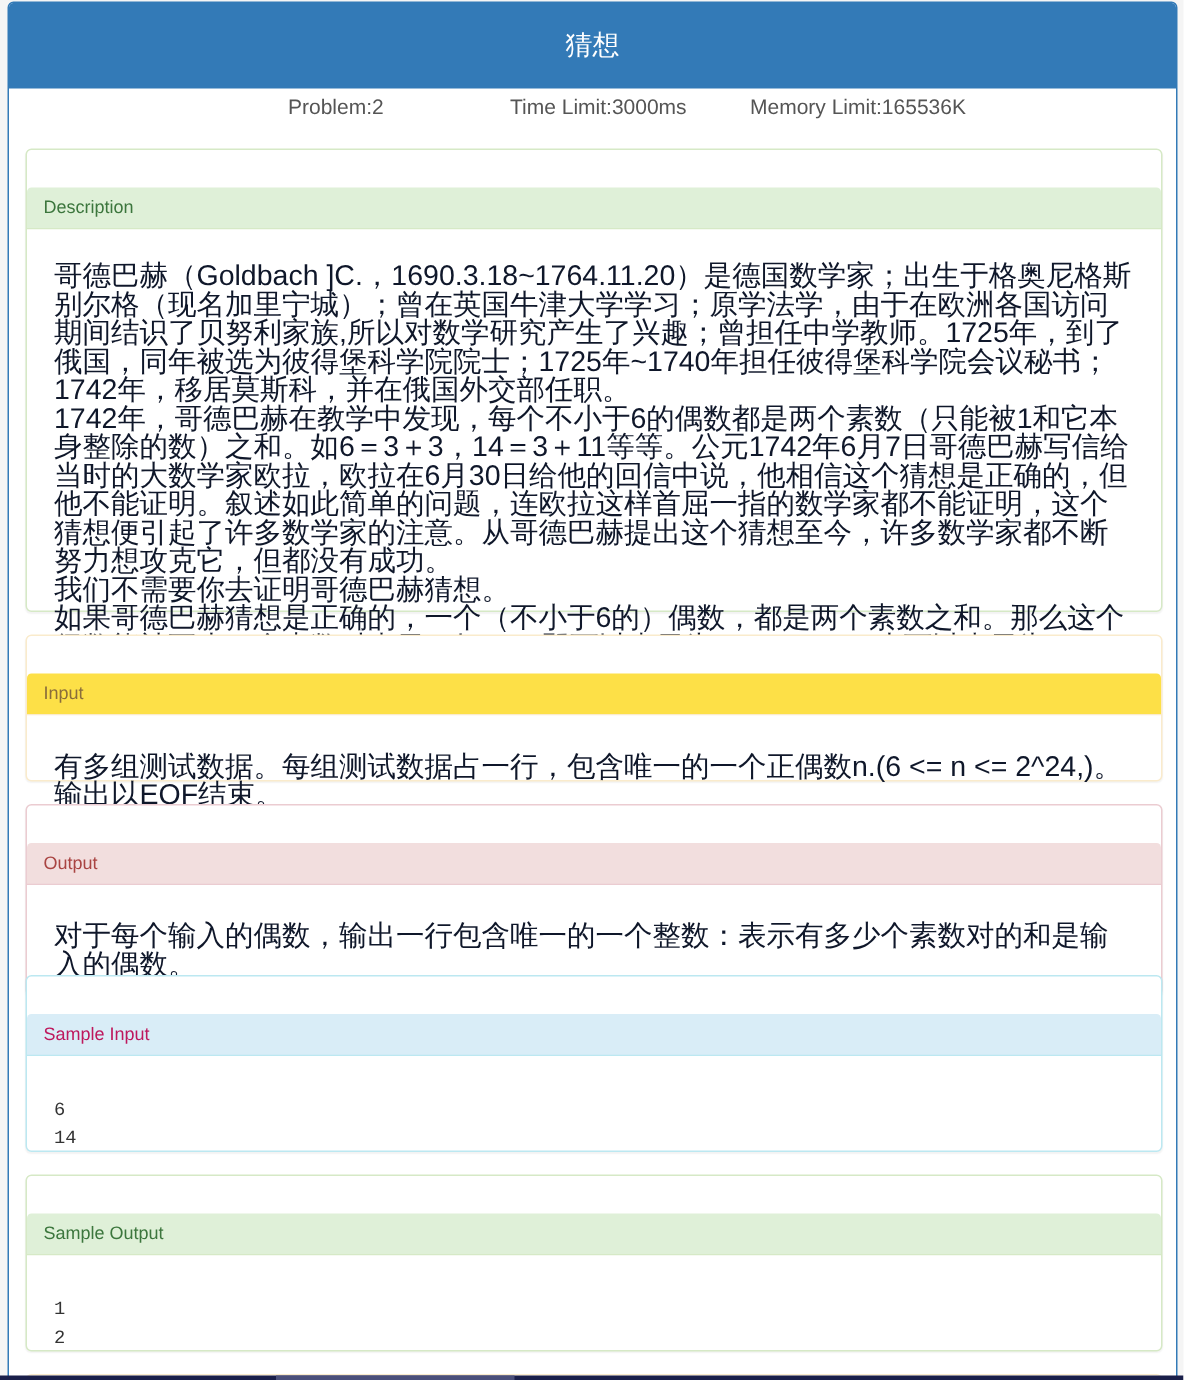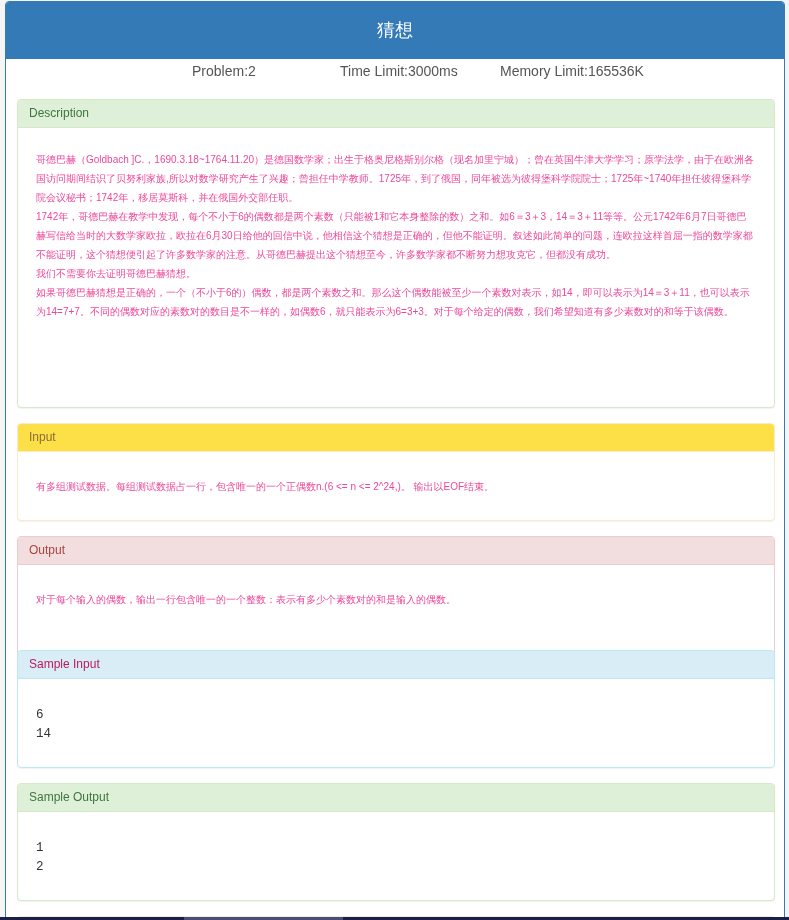--- a/index.html
+++ b/index.html
@@ -35,24 +35,25 @@
     position: absolute; left: 11px; width: 758px;
     border: 1px solid; border-radius: 4px;
     box-shadow: 0 1px 1px rgba(0,0,0,.05);
     background: #fff; box-sizing: border-box;
   }
   .panel-heading {
     height: 28px; line-height: 27px;
     padding: 0 11px; font-size: 12px;
     border-bottom: 1px solid; box-sizing: border-box;
     border-radius: 3px 3px 0 0;
+    margin-top: 25px;
   }
   .panel-body {
     padding: 22px 18px 0 18px;
-    font-size: 10px; color: #ec4899; line-height: 19px;
+    font-size: 19px; color: #0f172a; line-height: 19px;
   }
   .p-success { border-color: #d6e9c6; }
   .p-success .panel-heading { background: #dff0d8; color: #3c763d; border-color: #d6e9c6; }
   .p-warning { border-color: #faebcc; }
   .p-warning .panel-heading { background: #fde047; color: #8a6d3b; border-color: #faebcc; }
   .p-danger { border-color: #ebccd1; }
   .p-danger .panel-heading { background: #f2dede; color: #a94442; border-color: #ebccd1; }
   .p-info { border-color: #bce8f1; }
   .p-info .panel-heading { background: #d9edf7; color: #be185d; border-color: #bce8f1; }
   .desc p { margin: 0; }

